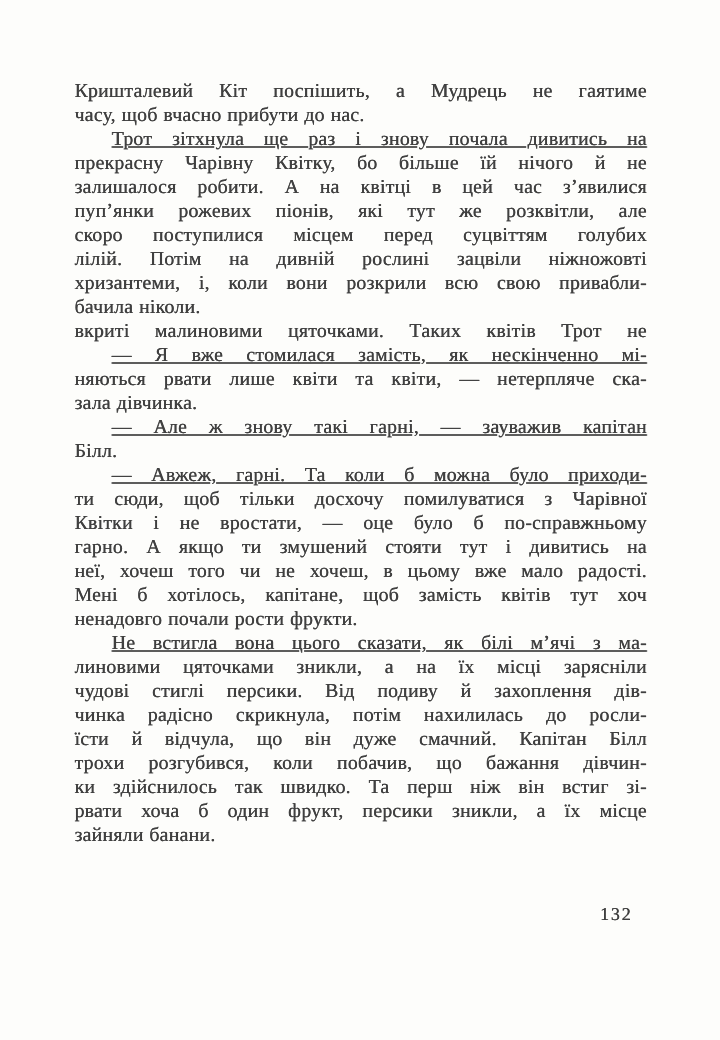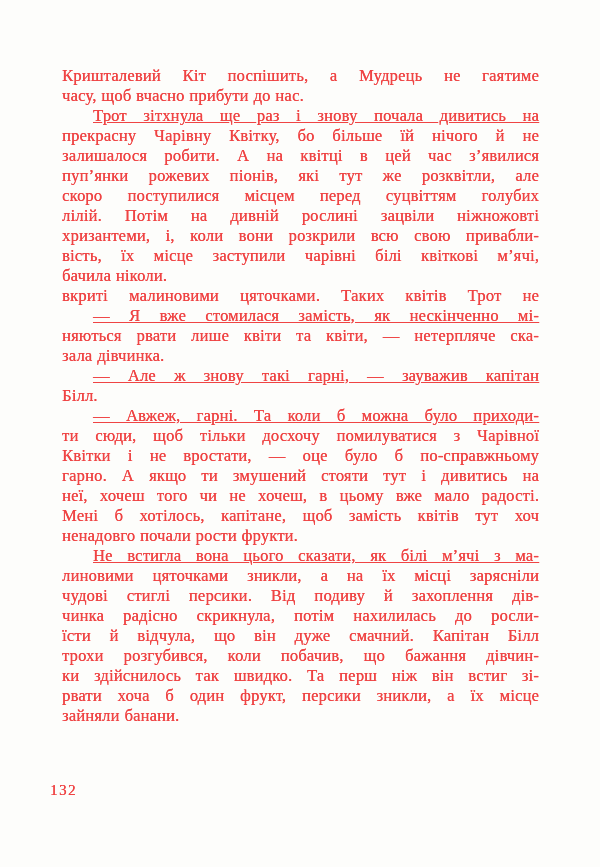--- a/index.html
+++ b/index.html
@@ -6,21 +6,21 @@
     margin: 0;
     padding: 0;
     background: #fcfcfa;
   }
   .page {
     position: relative;
     width: 600px;
     height: 867px;
     background: #fdfdfb;
     font-family: "Liberation Serif", "DejaVu Serif", serif;
-    color: #ef4444;
+    color: #404040;
     overflow: hidden;
   }
   .text-block {
     position: absolute;
     left: 62px;
     top: 66px;
     width: 477px;
     font-size: 16.5px;
     line-height: 20px;
   }
@@ -34,44 +34,43 @@
   }
   .line.just {
     text-align-last: justify;
   }
   .line.indent {
     text-indent: 31px;
     text-decoration: underline;
   }
   .page-number {
     position: absolute;
-    top: 782px;
+    top: 755px;
     left: 50px;
     width: 477px;
-    text-align: left;
+    text-align: right;
     font-size: 15px;
     letter-spacing: 1.5px;
     text-shadow: 0.25px 0 0 currentColor;
   }
 </style>
 </head>
 <body>
 
 <div class="page">
   <div class="text-block">
       <div class="line just">Кришталевий Кіт поспішить, а Мудрець не гаятиме</div>
       <div class="line">часу, щоб вчасно прибути до нас.</div>
       <div class="line indent just">Трот зітхнула ще раз і знову почала дивитись на</div>
       <div class="line just">прекрасну Чарівну Квітку, бо більше їй нічого й не</div>
       <div class="line just">залишалося робити. А на квітці в цей час з’явилися</div>
       <div class="line just">пуп’янки рожевих піонів, які тут же розквітли, але</div>
       <div class="line just">скоро поступилися місцем перед суцвіттям голубих</div>
       <div class="line just">лілій. Потім на дивній рослині зацвіли ніжножовті</div>
       <div class="line just">хризантеми, і, коли вони розкрили всю свою привабли-</div>
-      <div class="line just">вість, їх місце заступили чарівні білі квіткові м’ячі,</div>
       <div class="line">бачила ніколи.</div>
       <div class="line just">вкриті малиновими цяточками. Таких квітів Трот не</div>
       <div class="line indent just">— Я вже стомилася замість, як нескінченно мі-</div>
       <div class="line just">няються рвати лише квіти та квіти, — нетерпляче ска-</div>
       <div class="line">зала дівчинка.</div>
       <div class="line indent just">— Але ж знову такі гарні, — зауважив капітан</div>
       <div class="line">Білл.</div>
       <div class="line indent just">— Авжеж, гарні. Та коли б можна було приходи-</div>
       <div class="line just">ти сюди, щоб тільки досхочу помилуватися з Чарівної</div>
       <div class="line just">Квітки і не вростати, — оце було б по-справжньому</div>

